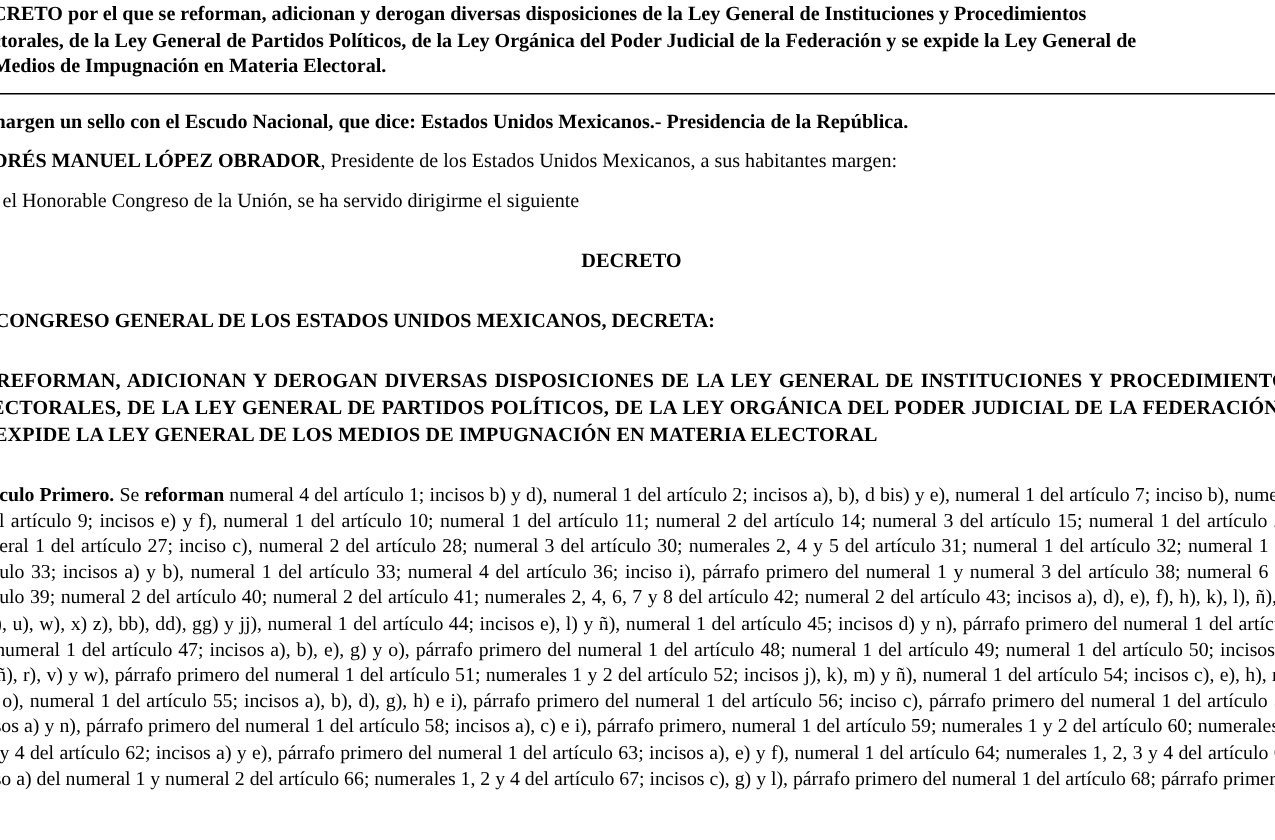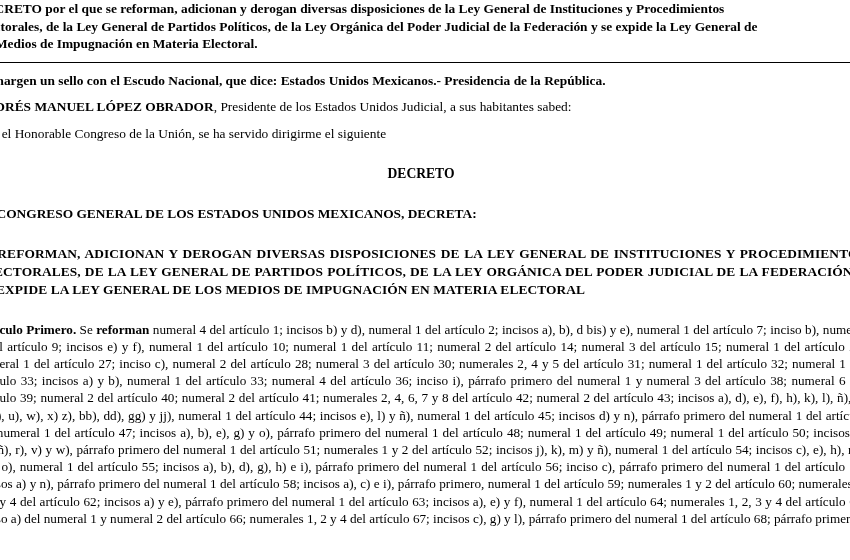--- a/index.html
+++ b/index.html
@@ -88,21 +88,21 @@
     </div>
 
     <div class="sep"></div>
     <hr class="rule">
     <div class="sep"></div>
 
     <p class="para bold">Al margen un sello con el Escudo Nacional, que dice: Estados Unidos Mexicanos.- Presidencia de la República.</p>
 
     <div class="sep"></div>
 
-    <p class="para"><span class="bold">ANDRÉS MANUEL LÓPEZ OBRADOR</span><span>, Presidente de los Estados Unidos Judicial, a sus habitantes sabed:</span></p>
+    <p class="para"><span class="bold">ANDRÉS MANUEL LÓPEZ OBRADOR</span><span>, Presidente de los Estados Unidos Mexicanos, a sus habitantes margen:</span></p>
 
     <div class="sep"></div>
 
     <p class="para">Que el Honorable Congreso de la Unión, se ha servido dirigirme el siguiente</p>
 
     <div class="sep"></div>
 
     <p class="centered">DECRETO</p>
 
     <div class="sep"></div>

